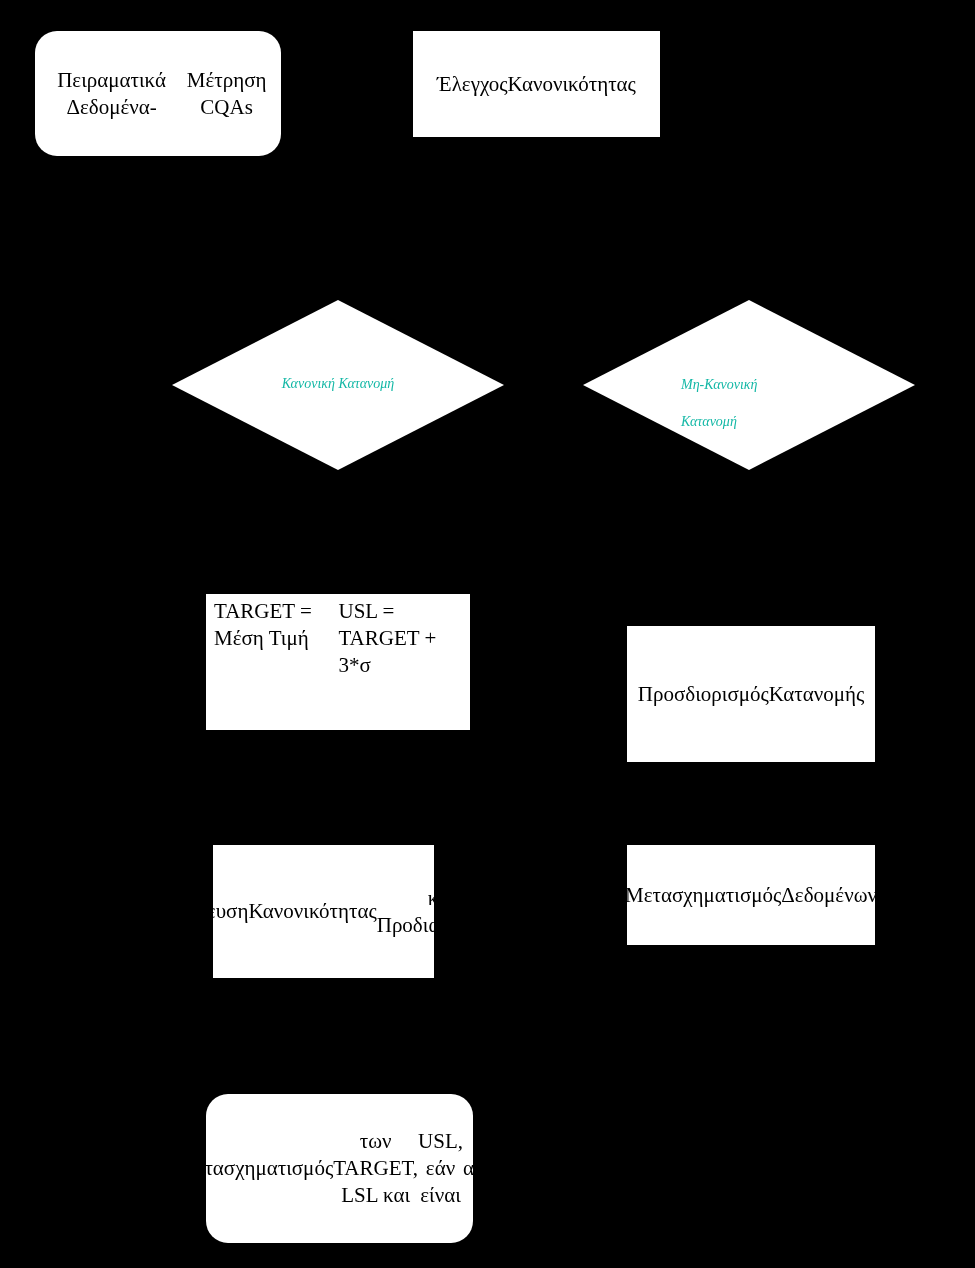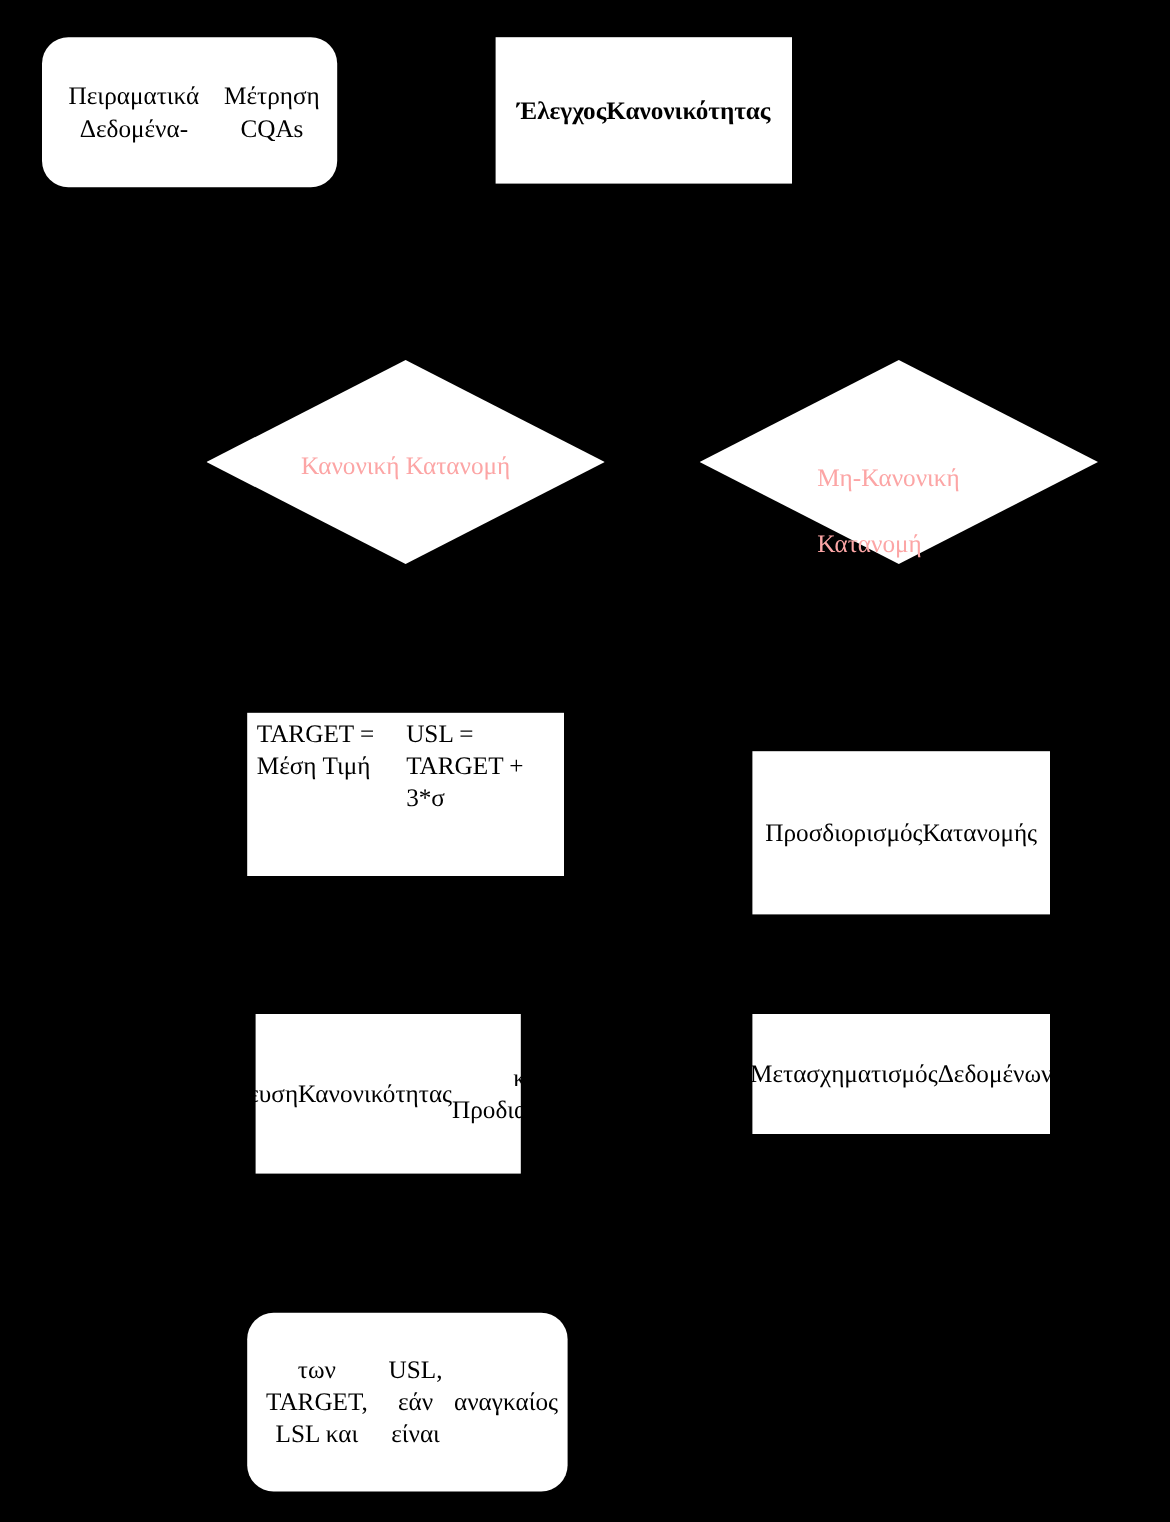--- a/index.html
+++ b/index.html
@@ -44,26 +44,27 @@
     position: absolute;
     inset: 0;
     background: #ffffff;
     -webkit-clip-path: polygon(50% 0%, 100% 50%, 50% 100%, 0% 50%);
     clip-path: polygon(50% 0%, 100% 50%, 50% 100%, 0% 50%);
   }
   .diamond-label {
     position: absolute;
     left: 0;
     right: 0;
-    color: #fca5a5;
-    font-size: 21px;
+    color: #14b8a6;
+    font-size: 14px;
     line-height: 1.3;
     white-space: pre-line;
     text-align: center;
     z-index: 2;
+    font-style: italic;
   }
   .align-left {
     text-align: left;
     align-items: flex-start;
   }
   .line {
     display: block;
   }
   .gap-after {
     margin-bottom: 11px;
@@ -72,21 +73,21 @@
 </head>
 <body>
 
 <div id="canvas">
 
   <div class="node rounded" style="left:35px; top:31px; width:246px; height:125px;">
     <span class="line">Πειραματικά Δεδομένα-</span>
     <span class="line">Μέτρηση CQAs</span>
   </div>
 
-  <div class="node rect" style="left:413px; top:31px; width:247px; height:122px;font-weight:bold;">
+  <div class="node rect" style="left:413px; top:31px; width:247px; height:106px;">
     <span class="line">Έλεγχος</span>
     <span class="line">Κανονικότητας</span>
   </div>
 
   <div class="diamond-wrap" style="left:172px; top:300px; width:332px; height:170px;">
     <div class="diamond-shape"></div>
     <div class="diamond-label" style="top:75px;">Κανονική Κατανομή</div>
   </div>
 
   <div class="diamond-wrap" style="left:583px; top:300px; width:332px; height:170px;">
@@ -112,18 +113,19 @@
     <span class="line">Κανονικότητας</span>
     <span class="line">και Προδιαγραφών</span>
   </div>
 
   <div class="node rect" style="left:627px; top:845px; width:248px; height:100px;">
     <span class="line">Μετασχηματισμός</span>
     <span class="line">Δεδομένων</span>
   </div>
 
   <div class="node rounded" style="left:206px; top:1094px; width:267px; height:149px;">
+    <span class="line">Επαναμετασχηματισμός</span>
     <span class="line">των TARGET, LSL και</span>
     <span class="line">USL, εάν είναι</span>
     <span class="line">αναγκαίος</span>
   </div>
 
 </div>
 
 </body></html>

